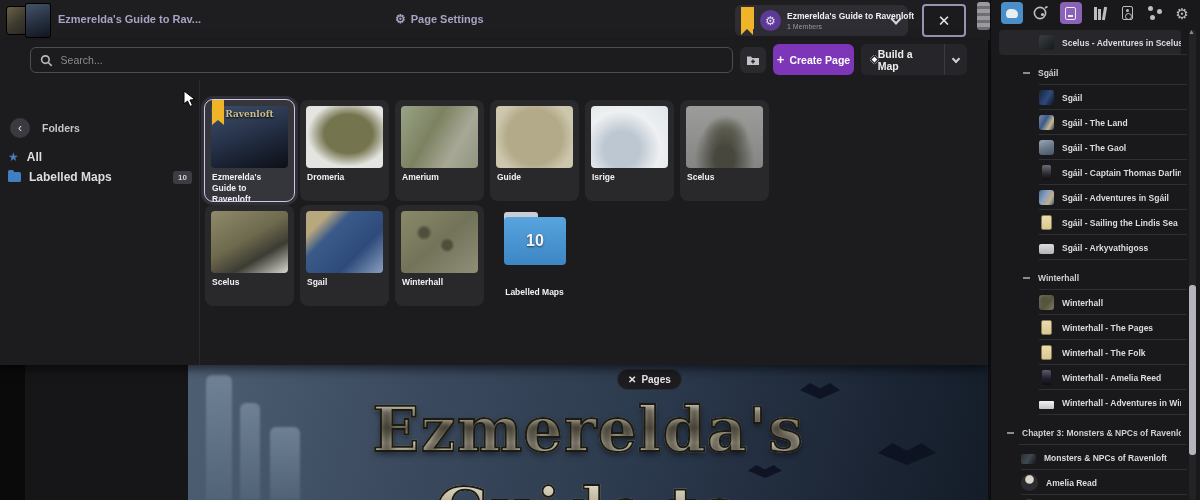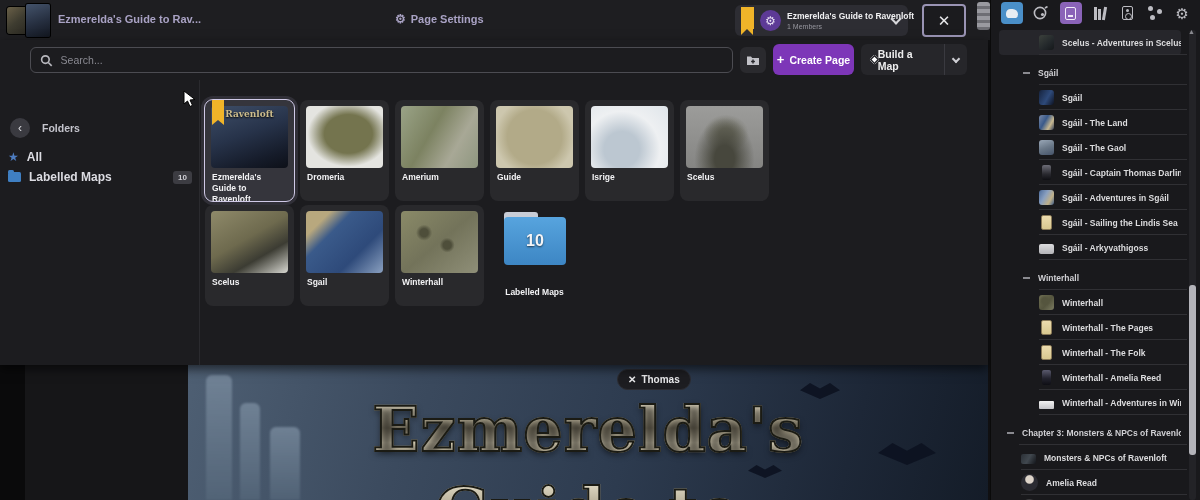--- a/index.html
+++ b/index.html
@@ -162,21 +162,21 @@
       <div class="tower" style="left:18px;top:10px;width:26px;height:125px"></div>
       <div class="tower" style="left:52px;top:38px;width:20px;height:97px"></div>
       <div class="tower" style="left:82px;top:62px;width:30px;height:73px"></div>
       <div class="bat" style="left:612px;top:18px;width:40px;height:16px"></div>
       <div class="bat" style="left:690px;top:78px;width:58px;height:22px"></div>
       <div class="bat" style="left:560px;top:100px;width:34px;height:13px"></div>
       <div class="abs" id="cover-title1">Ezmerelda's</div>
       <div class="abs" id="cover-title2">Guide to</div>
       <div class="abs" id="close-pill">
         <span>✕</span>
-        <span>Thomas</span>
+        <span>Pages</span>
       </div>
     </div>
   </div>
 
   <div class="abs" id="topbar">
     <div class="abs" id="logo-a"></div>
     <div class="abs" id="logo-b"></div>
     <div class="abs" id="wstitle">Ezmerelda's Guide to Rav...</div>
     <div class="abs" id="page-settings">
       <span class="gear-glyph">⚙</span>

